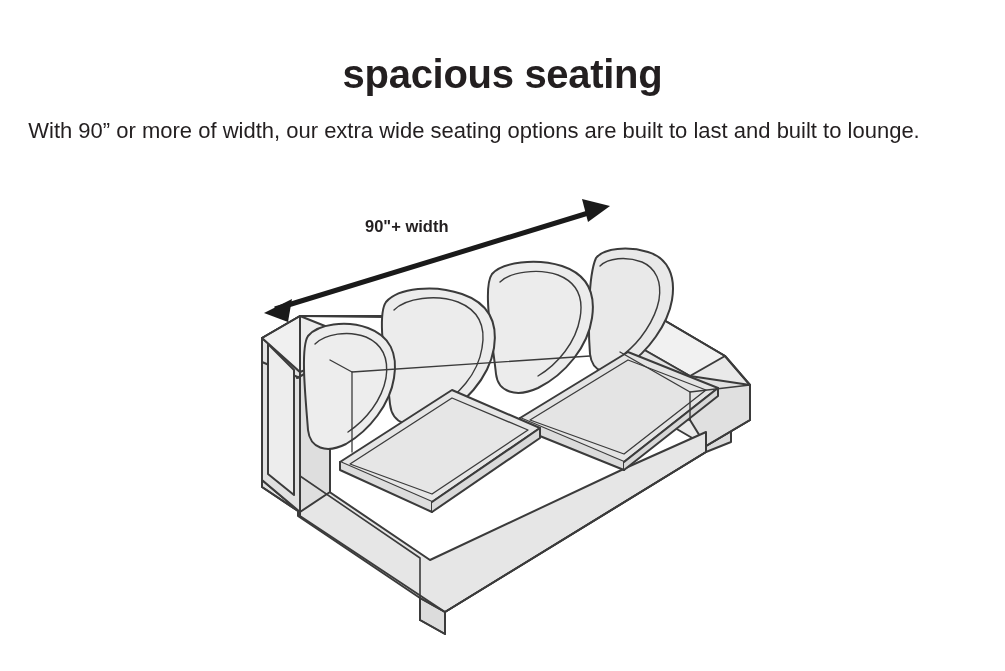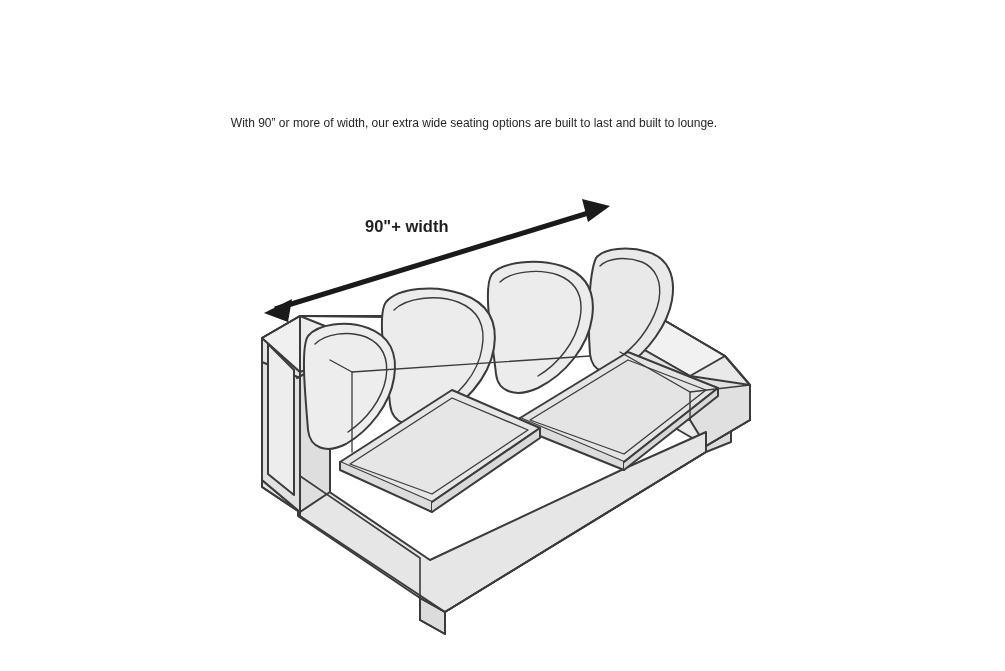--- a/index.html
+++ b/index.html
@@ -32,21 +32,21 @@
     letter-spacing: -0.3px;
     color: #231f20;
     line-height: 1.1;
   }
   .subcopy {
     position: absolute;
     top: 115px;
     left: 0;
     width: 948px;
     text-align: center;
-    font-size: 12px;
+    font-size: 22px;
     line-height: 1.45;
     color: #231f20;
   }
   .subcopy .line {
     display: block;
   }
   .dim-label {
     position: absolute;
     left: 365px;
     top: 217px;
@@ -62,20 +62,21 @@
     width: 1005px;
     height: 671px;
   }
   svg { display: block; }
 </style>
 </head>
 <body>
 
 <div class="page">
 
+  <div class="headline">spacious seating</div>
 
   <div class="subcopy">
     <span class="line">With 90” or more of width, our extra wide seating options are built to last and built to lounge.</span>
   </div>
 
   <div class="illo">
     <svg width="1005" height="671" viewBox="0 0 1005 671" xmlns="http://www.w3.org/2000/svg" aria-hidden="true">
       <g fill="none" stroke="#3b3b3b" stroke-width="2" stroke-linejoin="round" stroke-linecap="round">
 
         <path d="M262 452 L262 487 L298 511 L298 476 Z" fill="#e2e2e2"></path>

